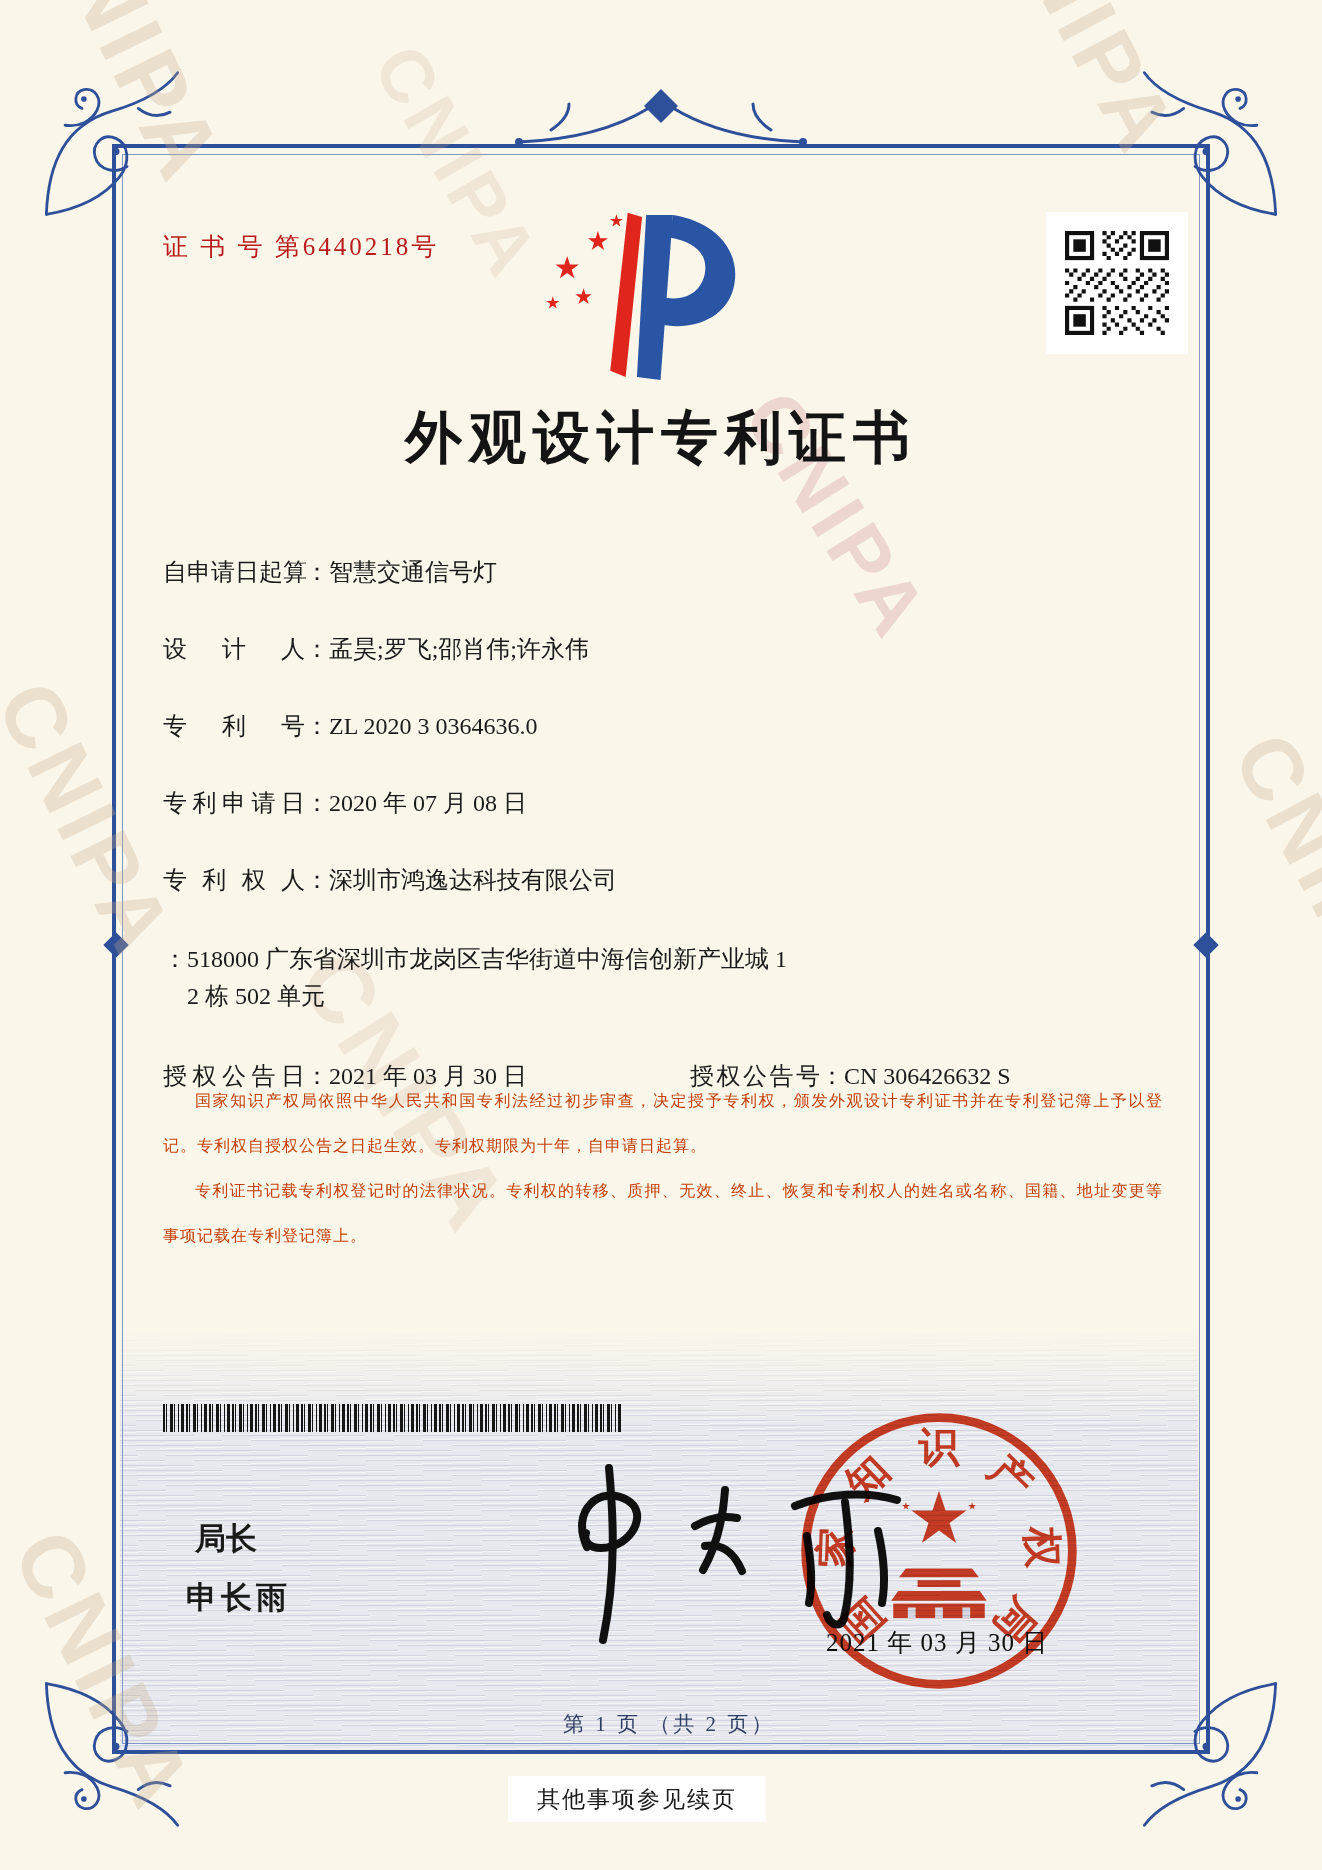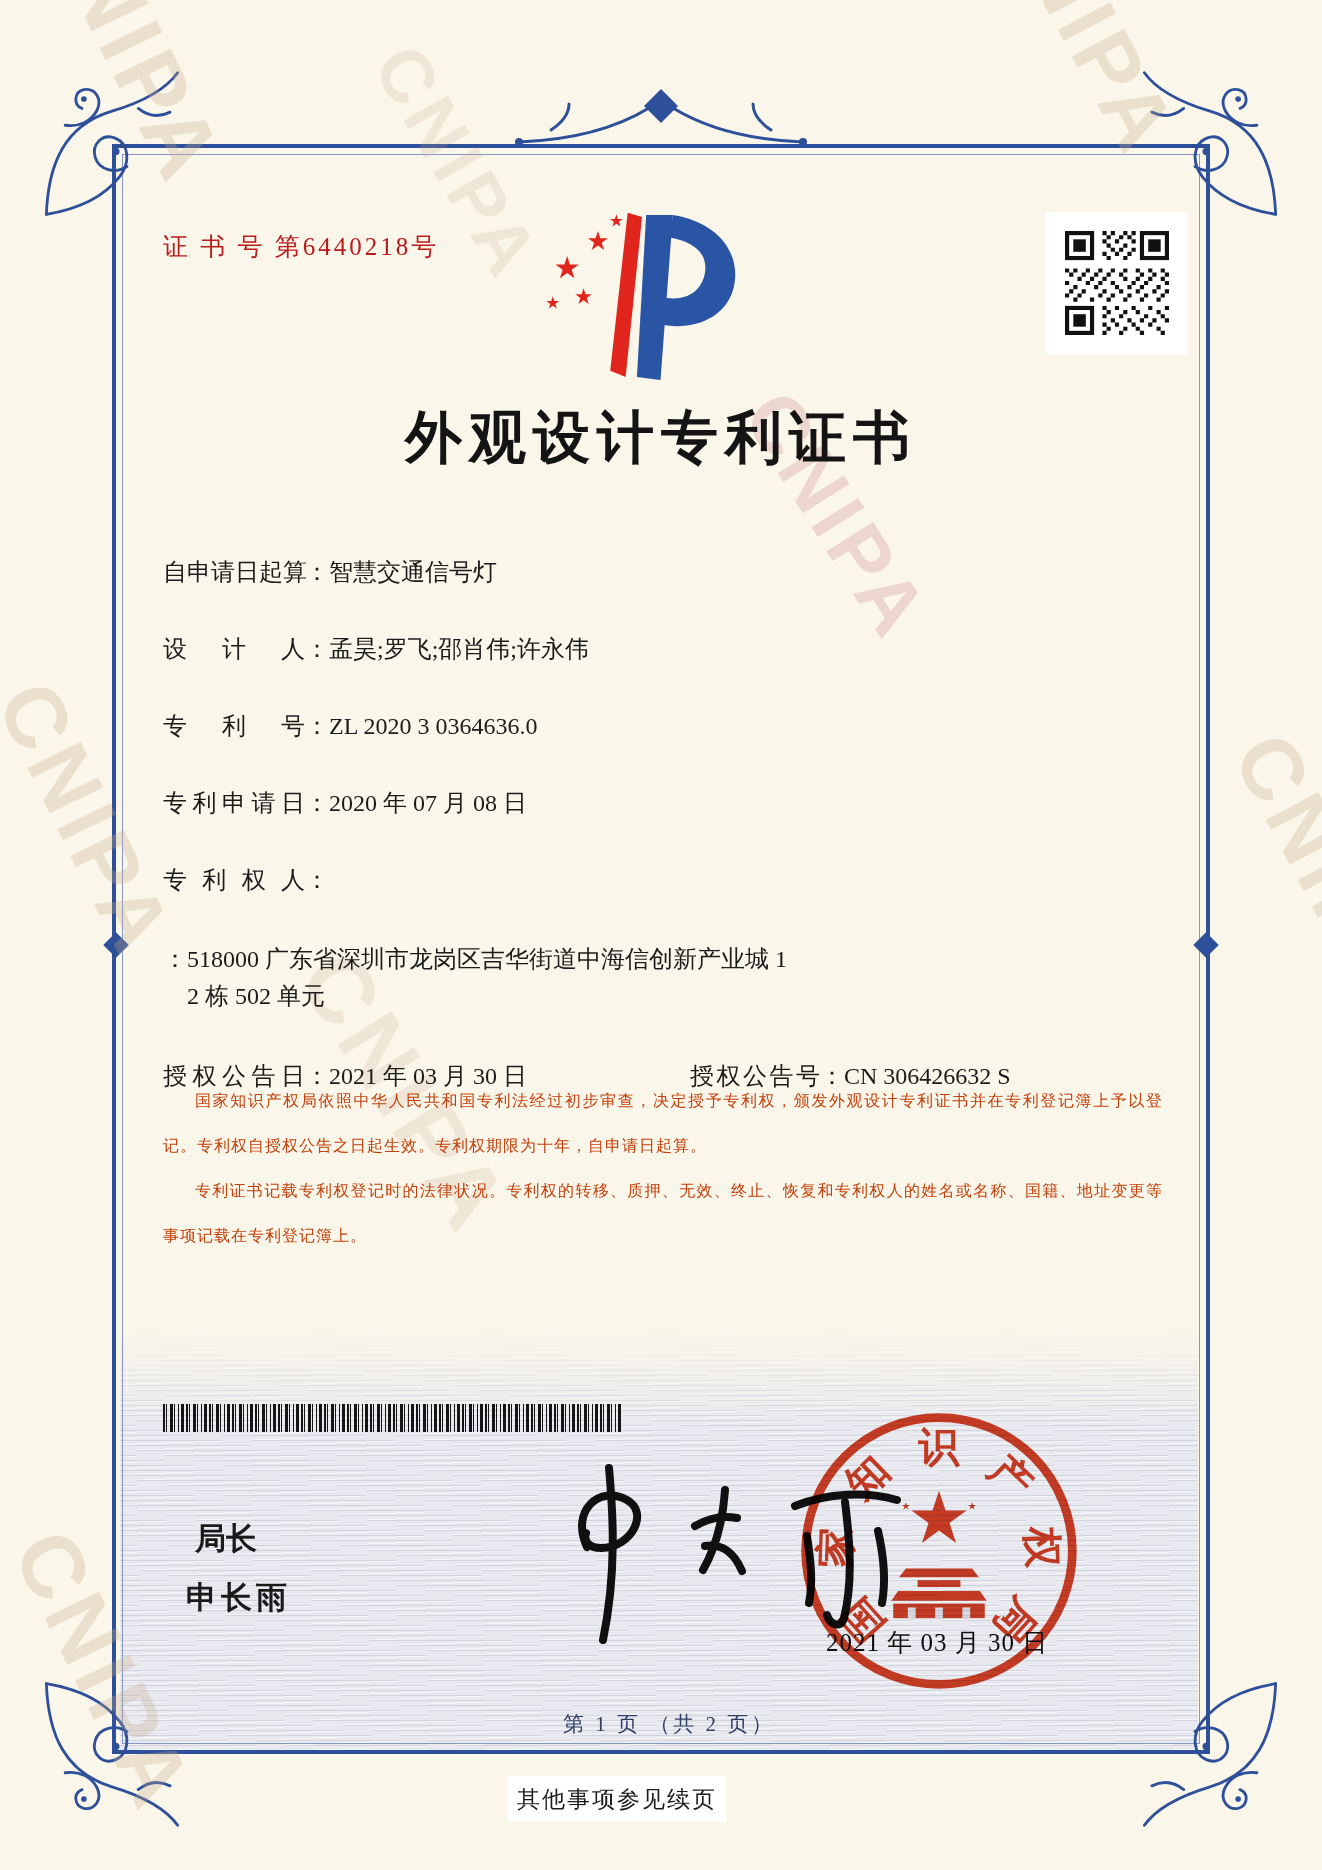--- a/index.html
+++ b/index.html
@@ -62,21 +62,21 @@
              font-family:"Liberation Sans",sans-serif;color:#1a1a1a;}
   .sig-name{position:absolute;left:186px;top:1577px;font-size:31px;font-weight:700;
             font-family:"Liberation Sans",sans-serif;color:#1a1a1a;letter-spacing:4px;}
   .signature{position:absolute;left:545px;top:1452px;width:400px;height:205px;}
   .seal{position:absolute;left:793px;top:1405px;width:292px;height:292px;z-index:5;
         mix-blend-mode:multiply;opacity:.94;}
   .sealdate{position:absolute;left:826px;top:1626px;z-index:6;font-size:25px;letter-spacing:1px;
             color:#0e0e0e;}
   .pageinfo{position:absolute;left:16px;right:0;top:1710px;text-align:center;font-size:21px;
             letter-spacing:3px;color:#2f3e63;z-index:4;}
-  .note{position:absolute;left:508px;top:1776px;width:218px;height:46px;background:#ffffff;
+  .note{position:absolute;left:508px;top:1776px;width:258px;height:46px;background:#ffffff;
         display:flex;align-items:center;justify-content:center;font-size:23px;letter-spacing:2px;
         color:#1b1b1b;z-index:4;}
 </style>
 </head>
 <body>
 
 <div class="page">
 
   <div class="band"></div>
 
@@ -207,20 +207,21 @@
           <span class="val">ZL 2020 3 0364636.0</span>
       </div>
       <div class="frow">
         <span class="lbl">专利申请日</span>
           <span class="sep">：</span>
           <span class="val">2020 年 07 月 08 日</span>
       </div>
       <div class="frow">
         <span class="lbl">专 利 权 人</span>
           <span class="sep">：</span>
+          <span class="val">深圳市鸿逸达科技有限公司</span>
       </div>
       <div class="frow addr">
           <span class="sep">：</span>
           <span class="val">518000 广东省深圳市龙岗区吉华街道中海信创新产业城 1
 2 栋 502 单元</span>
       </div>
       <div class="frow">
         <span class="lbl">授权公告日</span>
           <span class="sep">：</span>
         <span>2021 年 03 月 30 日</span>

